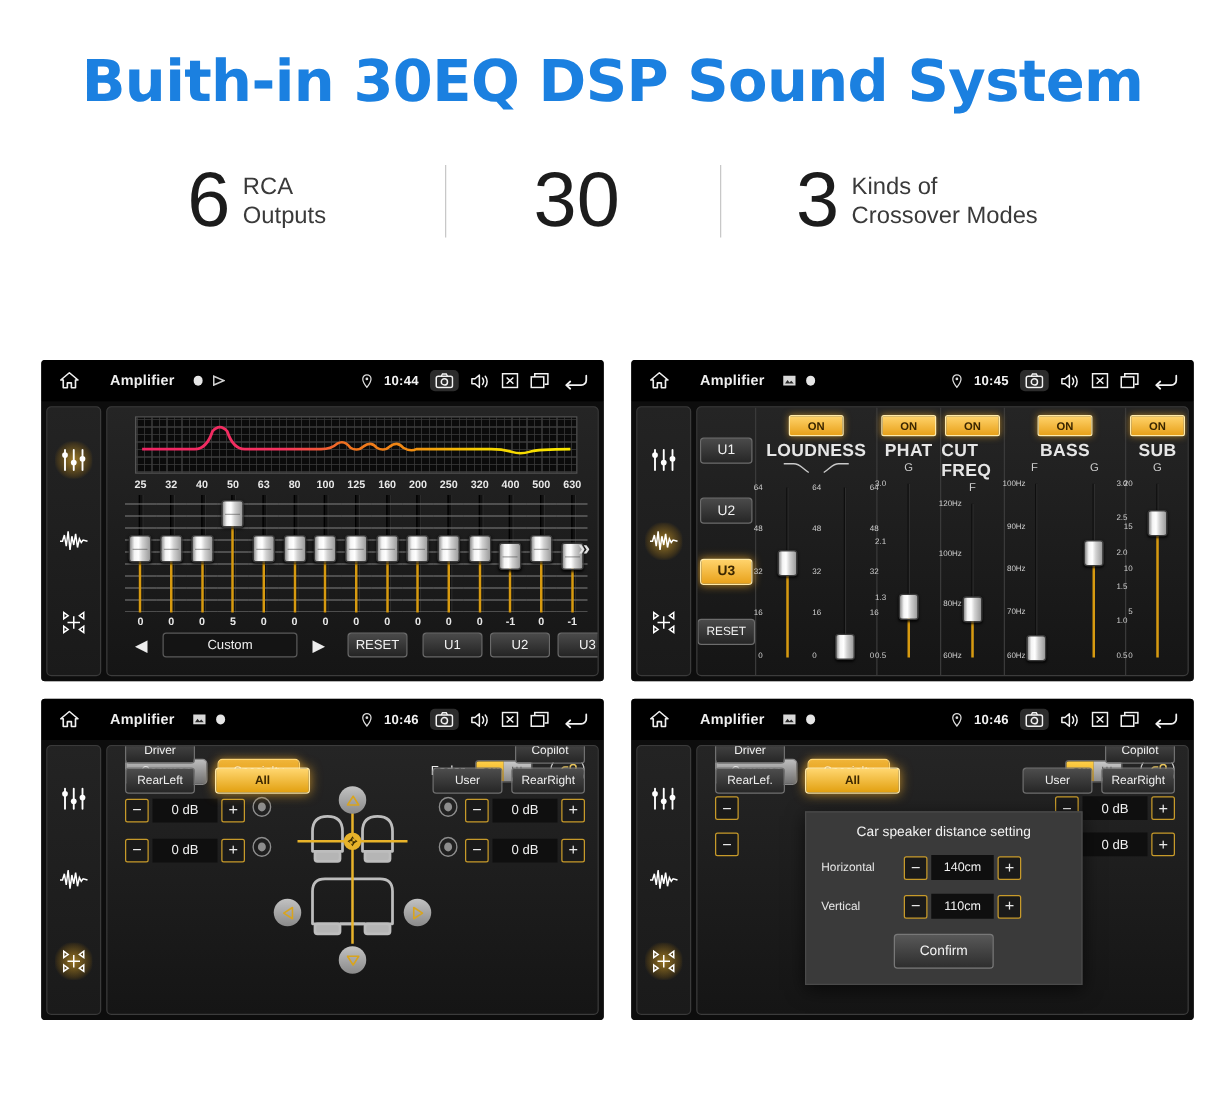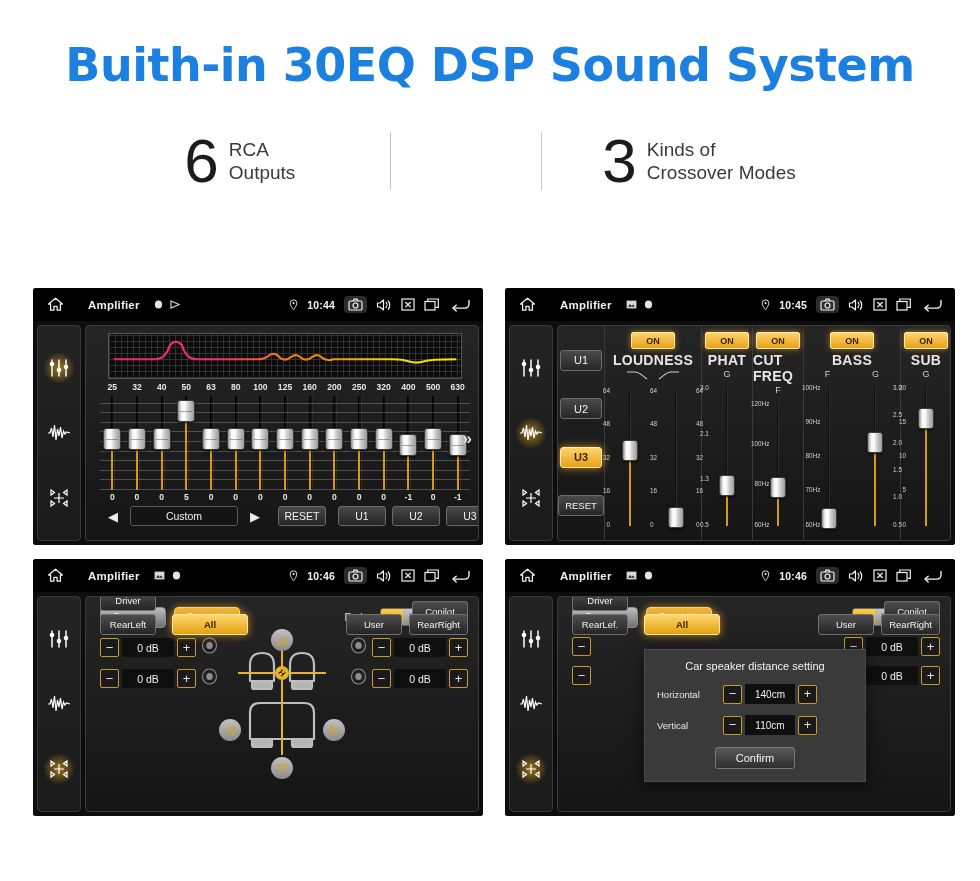--- a/index.html
+++ b/index.html
@@ -320,21 +320,21 @@
     display:flex; align-items:center; justify-content:center;
   }
   .sq-btn.active {
     background: linear-gradient(180deg,#ffd66f,#e2a010);
     border:1px solid #ffe9a6; color:#3d2800; font-weight:bold;
     box-shadow:0 0 9px rgba(255,180,40,.7);
   }
   .btn-dl { position:absolute; left:14px; bottom:28px; }
   .btn-rl { position:absolute; left:14px; bottom:4px; }
   .btn-all { position:absolute; left:86px; bottom:4px; width:76px; }
-  .btn-cp { position:absolute; right:10px; bottom:17px; }
+  .btn-cp { position:absolute; right:10px; bottom:28px; }
   .btn-rr { position:absolute; right:10px; bottom:4px;margin-top:25px; }
   .btn-usr { position:absolute; right:76px; bottom:4px; }
   .seatmap { position:absolute; left:50%; margin-left:-54px; top:0; width:108px; height:150px; }
   .nav-arrow {
     position:absolute; width:22px; height:22px; border-radius:50%;
     background: linear-gradient(180deg,#c2c2c2,#8a8a8a);
     display:flex; align-items:center; justify-content:center;
   }
   .na-up { left:50%; margin-left:-11px; top:-2px; }
   .na-down { left:50%; margin-left:-11px; bottom:2px; }
@@ -353,21 +353,21 @@
   .dlg-title { color:#f2f2f2; font-size:11px; text-align:center; margin-bottom:12px; }
   .dlg-row { display:flex; align-items:center; margin-bottom:11px; }
   .dlg-lbl { color:#e6e6e6; font-size:9.5px; width:66px; }
   .dlg-stepper { display:flex; align-items:center; gap:3px; }
   .dlg-val {
     width:50px; height:20px; background:#0f0f0f;
     color:#f0f0f0; font-size:10px;
     display:flex; align-items:center; justify-content:center;
   }
   .dlg-confirm {
-    margin: 12px auto 0; width:80px; height:22px;
+    margin: 12px auto 0; width:80px; height:28px;
     background: linear-gradient(180deg,#585858,#2e2e2e);
     border:1px solid #787878; border-radius:3px;
     color:#f2f2f2; font-size:11px;
     display:flex; align-items:center; justify-content:center;
   }
 </style>
 </head>
 <body>
 
 <div class="headline">Buith-in 30EQ DSP Sound System</div>
@@ -375,20 +375,21 @@
 <div class="stats">
   <div class="stat">
     <span class="stat-num">6</span>
     <span class="stat-txt">RCA
 Outputs</span>
   </div>
   <div class="sp1"></div>
   <div class="stat-div"></div>
   <div class="sp2"></div>
   <div class="stat">
+    <span class="stat-num">30</span>
   </div>
   <div class="sp3"></div>
   <div class="stat-div"></div>
   <div class="sp4"></div>
   <div class="stat">
     <span class="stat-num">3</span>
     <span class="stat-txt">Kinds of
 Crossover Modes</span>
   </div>
 </div>

